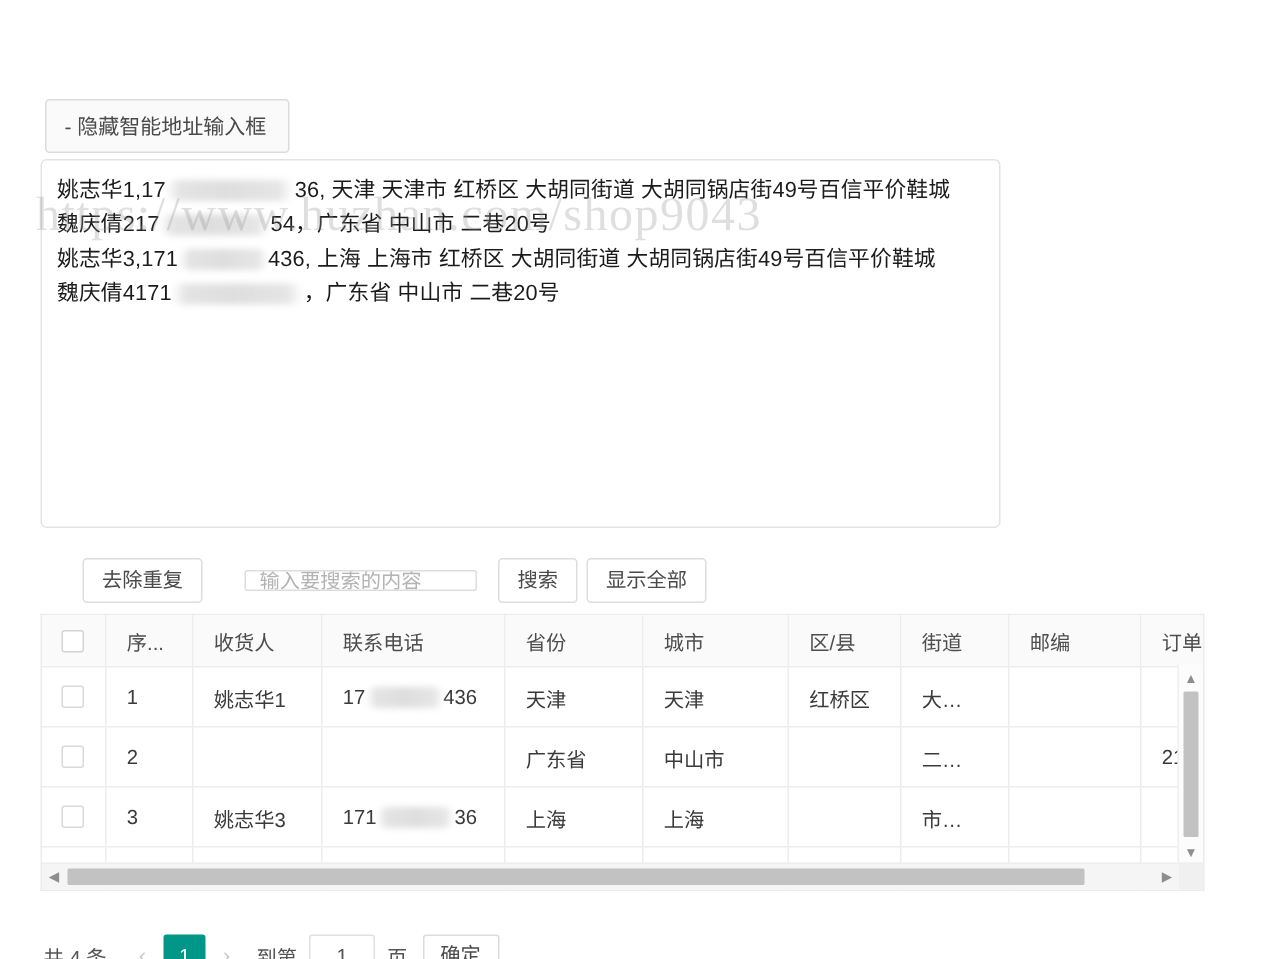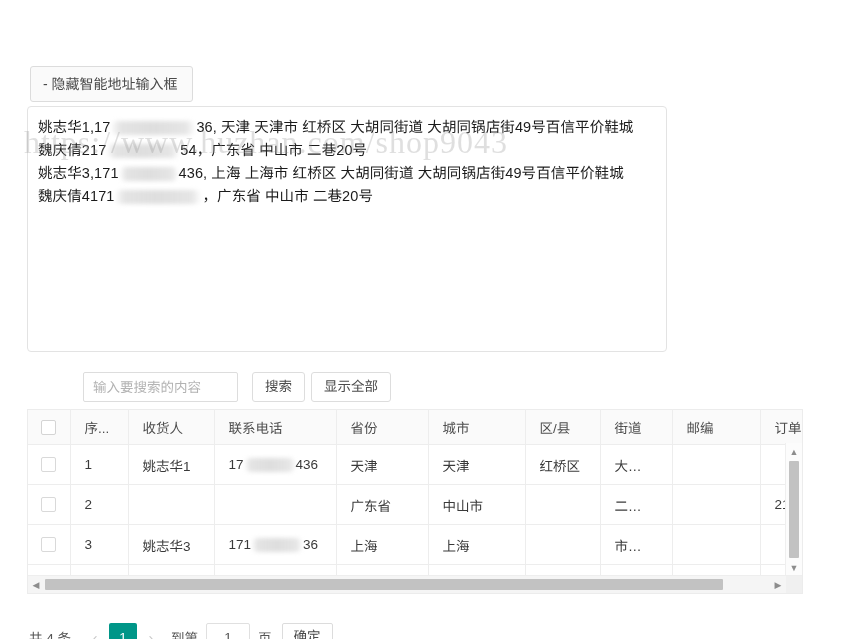--- a/index.html
+++ b/index.html
@@ -114,21 +114,21 @@
     border-radius: 3px;
     line-height: 28px;
     cursor: pointer;
     white-space: nowrap;
   }
   .gap-sm { width: 6px; }
   .gap-md { width: 22px; }
   .gap-lg { width: 14px; }
   .search-input {
     box-sizing: border-box;
-    height: 30px;
+    height: 14px;
     width: 155px;
     padding: 0 9px;
     font-size: 13.5px;
     color: #333333;
     background: #ffffff;
     border: 1px solid #dddddd;
     border-radius: 2px;
     outline: none;
     font-family: "Liberation Sans", "DejaVu Sans", sans-serif;
   }
@@ -346,20 +346,21 @@
 
   <div class="addr-box">
     <div class="addr-text" id="addr-text"><div class="addr-line"><span>姚志华1,17</span><span class="blur w1"></span><span>36, 天津 天津市 红桥区 大胡同街道 大胡同锅店街49号百信平价鞋城</span></div><div class="addr-line"><span>魏庆倩217</span><span class="blur w2"></span><span>54，广东省 中山市  二巷20号</span></div><div class="addr-line"><span>姚志华3,171</span><span class="blur w3"></span><span>436, 上海 上海市 红桥区 大胡同街道 大胡同锅店街49号百信平价鞋城</span></div><div class="addr-line"><span>魏庆倩4171</span><span class="blur w4"></span><span>，广东省 中山市  二巷20号</span></div></div>
   </div>
 
   <div class="watermark">https://www.huzhan.com/shop9043</div>
 
   <div class="toolbar">
     <span class="gap-sm"></span>
     <span class="gap-md"></span>
+    <button class="tb-btn">去除重复</button>
     <span class="gap-sm"></span>
     <span class="gap-md"></span>
     <input class="search-input" type="text" placeholder="输入要搜索的内容" style="">
     <span class="gap-lg"></span>
     <button class="tb-btn">搜索</button>
     <span class="gap-sm"></span>
     <button class="tb-btn">显示全部</button>
   </div>
 
   <div class="table-wrap">

